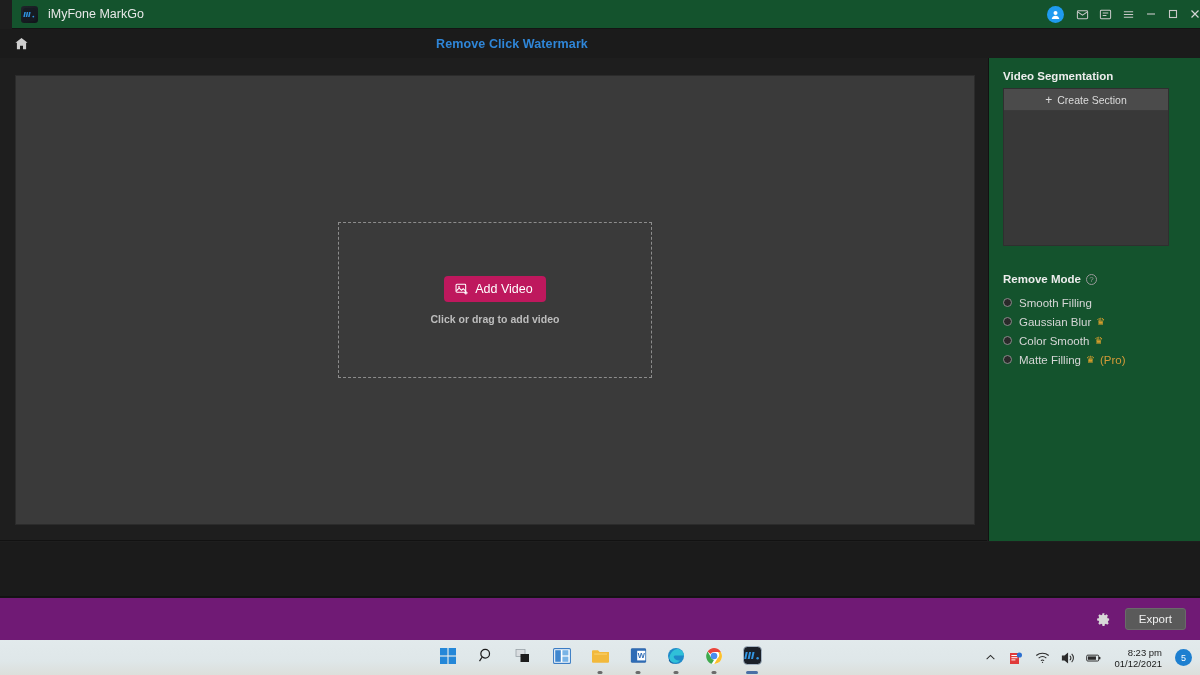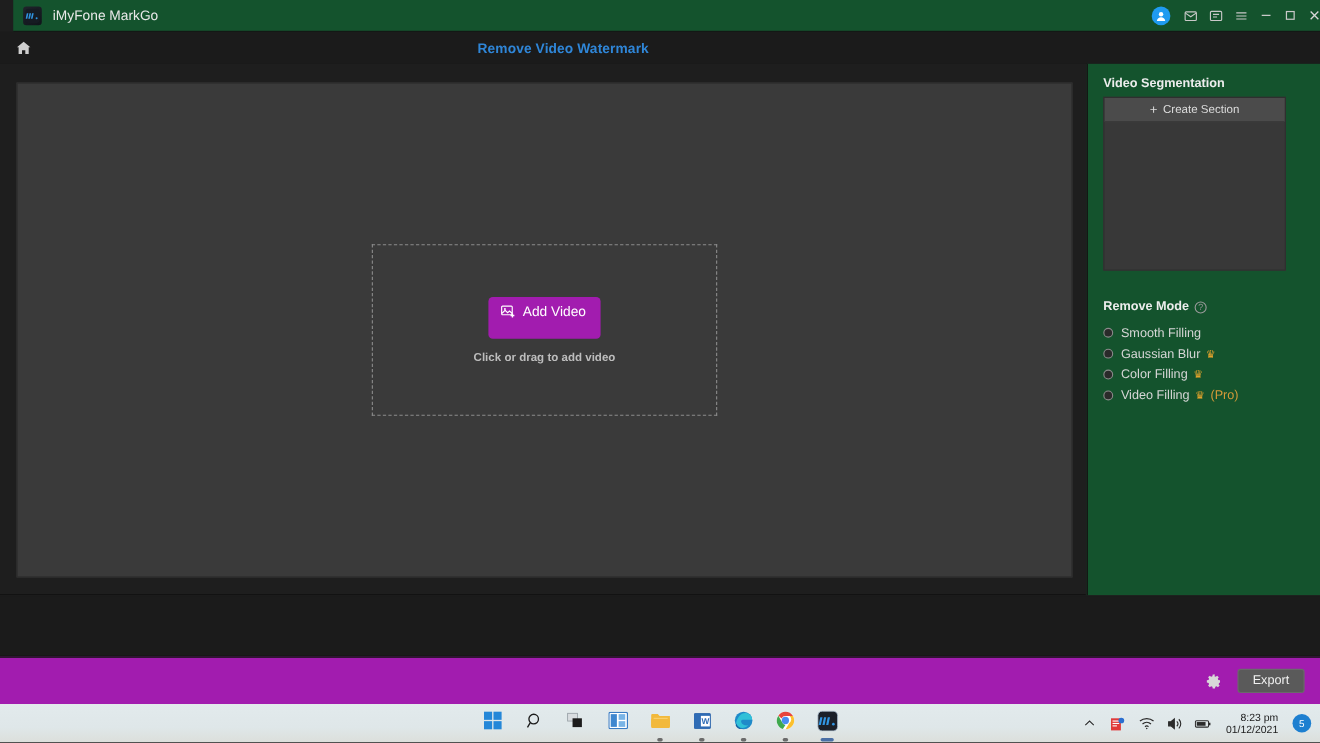--- a/index.html
+++ b/index.html
@@ -97,23 +97,23 @@
   .dropzone {
     position: absolute; left: 50%; top: 50%;
     transform: translate(-50%,-50%);
     width: 314px; height: 156px;
     border: 1px dashed #8c8c8c;
     display: flex; flex-direction: column;
     align-items: center; justify-content: center;
   }
   .add-video-btn {
     display: flex; align-items: center; gap: 6px;
-    background: #a21caf;
+    background: #be185d;
     border: none; border-radius: 4px;
-    padding: 6px 13px 18px 11px;
+    padding: 6px 13px 6px 11px;
     color: #ffffff;
     font-family: "Liberation Sans", sans-serif;
     font-size: 12.5px;
     cursor: pointer;
   }
   .add-video-btn svg { display:block; }
   .dz-hint {
     margin-top: 11px;
     font-size: 10.5px; color: #bdbdbd; font-weight: bold;
   }
@@ -176,21 +176,21 @@
     position: absolute; left: 0; top: 484px;
     width: 1200px; height: 55px;
     background: #1b1b1b;
     border-bottom: 1px solid #121212;
   }
 
   
   .bottombar {
     position: absolute; left: 0; top: 597px;
     width: 1200px; height: 43px;
-    background: #a21caf;
+    background: #701a75;
     display: flex; align-items: center; justify-content: flex-end;
     padding-right: 14px; gap: 12px;
     border-top: 1px solid #141414;
   }
   .gear-btn {
     width: 18px; height: 18px; color: #d8d8d8;
     display: flex; align-items: center; justify-content: center;
     cursor: pointer;
   }
   .export-btn {
@@ -310,21 +310,21 @@
       </div>
     </div>
   </div>
 
   <div class="navbar">
     <div class="home-icon">
       <svg width="15" height="15" viewBox="0 0 16 16" fill="#cfcfcf">
         <path d="M8 2L1.5 7.3h1.6V14h3.3v-3.6h3.2V14h3.3V7.3h1.6z"></path>
       </svg>
     </div>
-    <div class="page-title">Remove Video Watermark</div>
+    <div class="page-title">Remove Click Watermark</div>
   </div>
 
   <div class="content">
 
     <div class="stage">
       <div class="preview">
         <div class="dropzone">
           <button class="add-video-btn">
             <span>
               <svg width="14" height="14" viewBox="0 0 16 16" fill="none" stroke="#ffffff" stroke-width="1.2">
@@ -368,27 +368,27 @@
           </label>
 
           <label class="radio-row">
             <span class="radio"></span>
             <span>Gaussian Blur</span>
             <span class="crown">♛</span>
           </label>
 
           <label class="radio-row">
             <span class="radio"></span>
-            <span>Color Filling</span>
+            <span>Color Smooth</span>
             <span class="crown">♛</span>
           </label>
 
           <label class="radio-row">
             <span class="radio"></span>
-            <span>Video Filling</span>
+            <span>Matte Filling</span>
             <span class="crown">♛</span>
             <span class="pro-tag">(Pro)</span>
           </label>
 
         </div>
       </div>
     </div>
 
     <div class="timeline"></div>
   </div>

